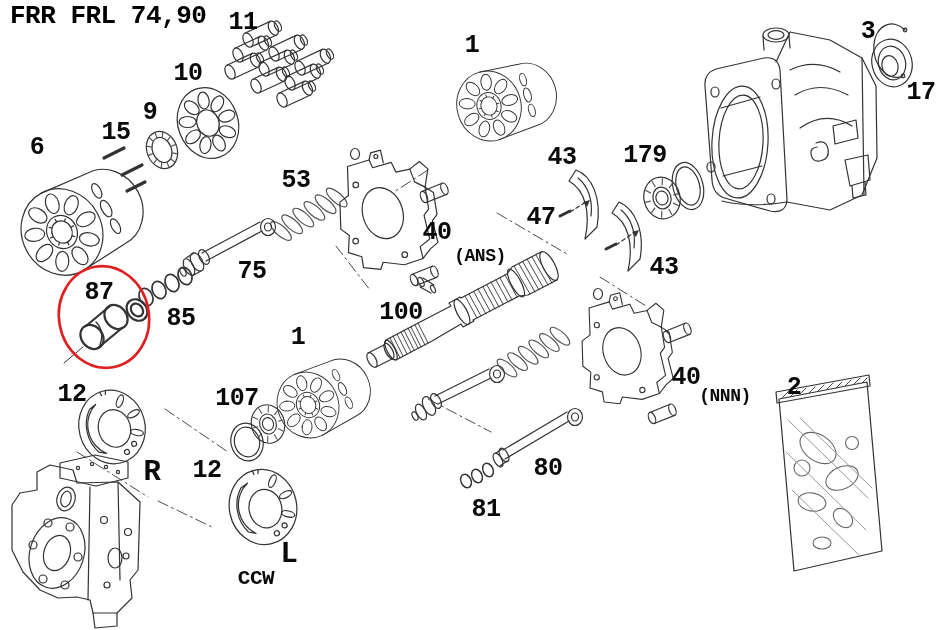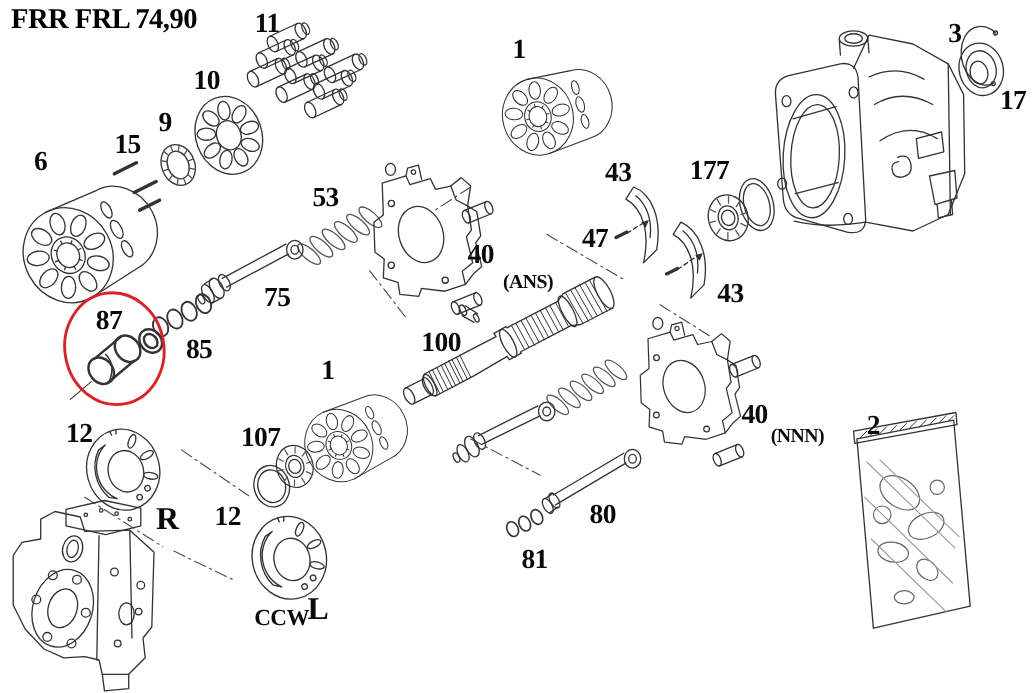--- a/index.html
+++ b/index.html
@@ -1,22 +1,22 @@
 <!DOCTYPE html>
 <html><head>
 <meta charset="utf-8">
 <style>
   html,body{margin:0;padding:0;background:#fff;}
   .stage{position:relative;width:942px;height:630px;background:#ffffff;overflow:hidden;
-         font-family:Liberation Serif, serif;}
+         font-family:Liberation Mono, monospace;}
   .stage svg{position:absolute;left:0;top:0;}
   .lbl{position:absolute;transform:translate(-50%,-50%);font-weight:bold;font-size:25px;
        color:#0a0a0a;white-space:nowrap;letter-spacing:-0.5px;line-height:1;}
   .lbl.small{font-size:18px;margin-left:48px;}
-  .lbl.mid{font-size:21px;}
+  .lbl.mid{font-size:21px;margin-top:16px;}
   .lbl.big{font-size:29px;}
   .title{position:absolute;left:10px;top:2px;font-weight:bold;font-size:26px;line-height:1.15;
          color:#000;letter-spacing:-0.5px;}
 </style>
 </head>
 <body>
 
 <div class="stage">
 
 <svg width="942" height="630" viewBox="0 0 942 630">
@@ -375,21 +375,21 @@
   <div class="lbl" style="left:150px;top:112px">9</div>
   <div class="lbl" style="left:188px;top:73px">10</div>
   <div class="lbl" style="left:243px;top:22px">11</div>
   <div class="lbl" style="left:296px;top:180px">53</div>
   <div class="lbl" style="left:252px;top:271px">75</div>
   <div class="lbl" style="left:181px;top:318px">85</div>
   <div class="lbl" style="left:99px;top:292px">87</div>
   <div class="lbl" style="left:472px;top:45px">1</div>
   <div class="lbl" style="left:562px;top:157px">43</div>
   <div class="lbl" style="left:541px;top:217px">47</div>
-  <div class="lbl" style="left:645px;top:155px">177</div>
+  <div class="lbl" style="left:645px;top:155px">179</div>
   <div class="lbl" style="left:664px;top:267px">43</div>
   <div class="lbl" style="left:868px;top:31px">3</div>
   <div class="lbl" style="left:921px;top:92px">17</div>
   <div class="lbl" style="left:437px;top:232px">40</div>
   <div class="lbl small" style="left:432px;top:256px">(ANS)</div>
   <div class="lbl" style="left:401px;top:312px">100</div>
   <div class="lbl" style="left:298px;top:337px">1</div>
   <div class="lbl" style="left:237px;top:398px">107</div>
   <div class="lbl" style="left:72px;top:394px">12</div>
   <div class="lbl big" style="left:152px;top:472px">R</div>

